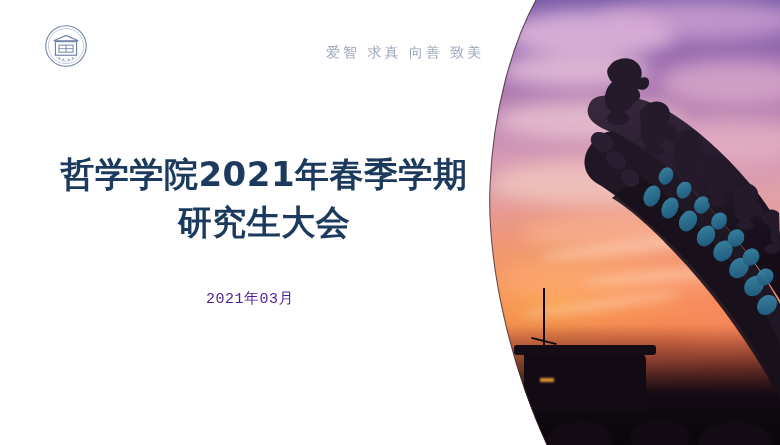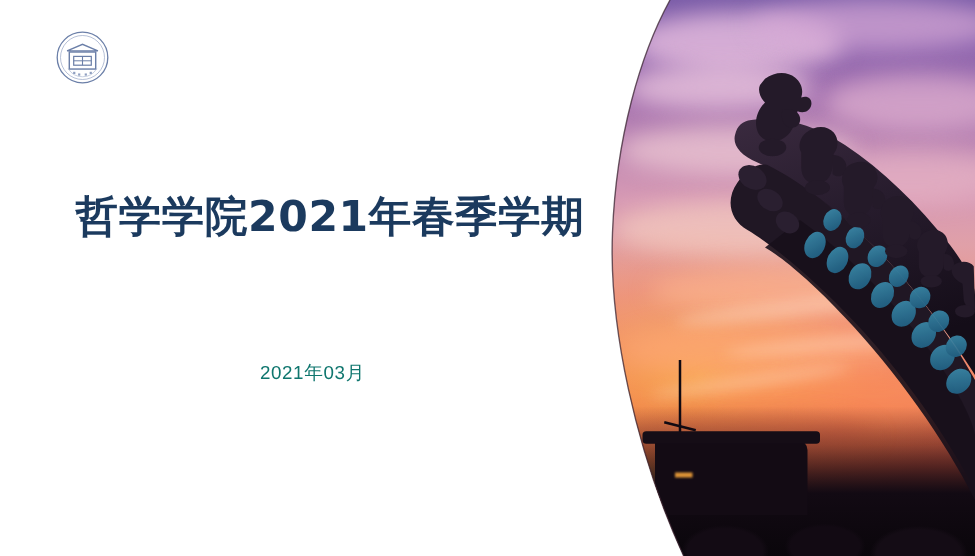--- a/index.html
+++ b/index.html
@@ -176,24 +176,24 @@
     letter-spacing: 0.5px;
     font-family: "DejaVu Sans", sans-serif;
   }
   .title-line { display: block; white-space: nowrap; padding-left: 28px; }
 
   .date {
     position: absolute;
     left: 0; top: 289px;
     width: 500px;
     text-align: center;
-    color: #0f766e;
+    color: #4c1d95;
     font-size: 15px;
     letter-spacing: 0.5px;
-    font-family: Liberation Sans, sans-serif;
+    font-family: Liberation Mono, monospace;
   }
 </style>
 </head>
 <body>
 
 <div id="slide">
 
   <div class="photo-panel">
     <div class="sky"></div>
 
@@ -371,20 +371,22 @@
       <path d="M 24 70 A 30 30 0 0 0 76 70" fill="none" stroke="#9aa9c6" stroke-width="1"></path>
       <g fill="#8f9fc0">
         <rect x="33" y="76" width="4" height="4"></rect>
         <rect x="42" y="79" width="4" height="4"></rect>
         <rect x="54" y="79" width="4" height="4"></rect>
         <rect x="63" y="76" width="4" height="4"></rect>
       </g>
     </svg>
   </div>
 
+  <div class="motto">爱智  求真  向善  致美</div>
 
   <div class="title">
     <span class="title-line">哲学学院2021年春季学期</span>
+    <span class="title-line">研究生大会</span>
   </div>
 
   <div class="date">2021年03月</div>
 
 </div>
 
 </body></html>

